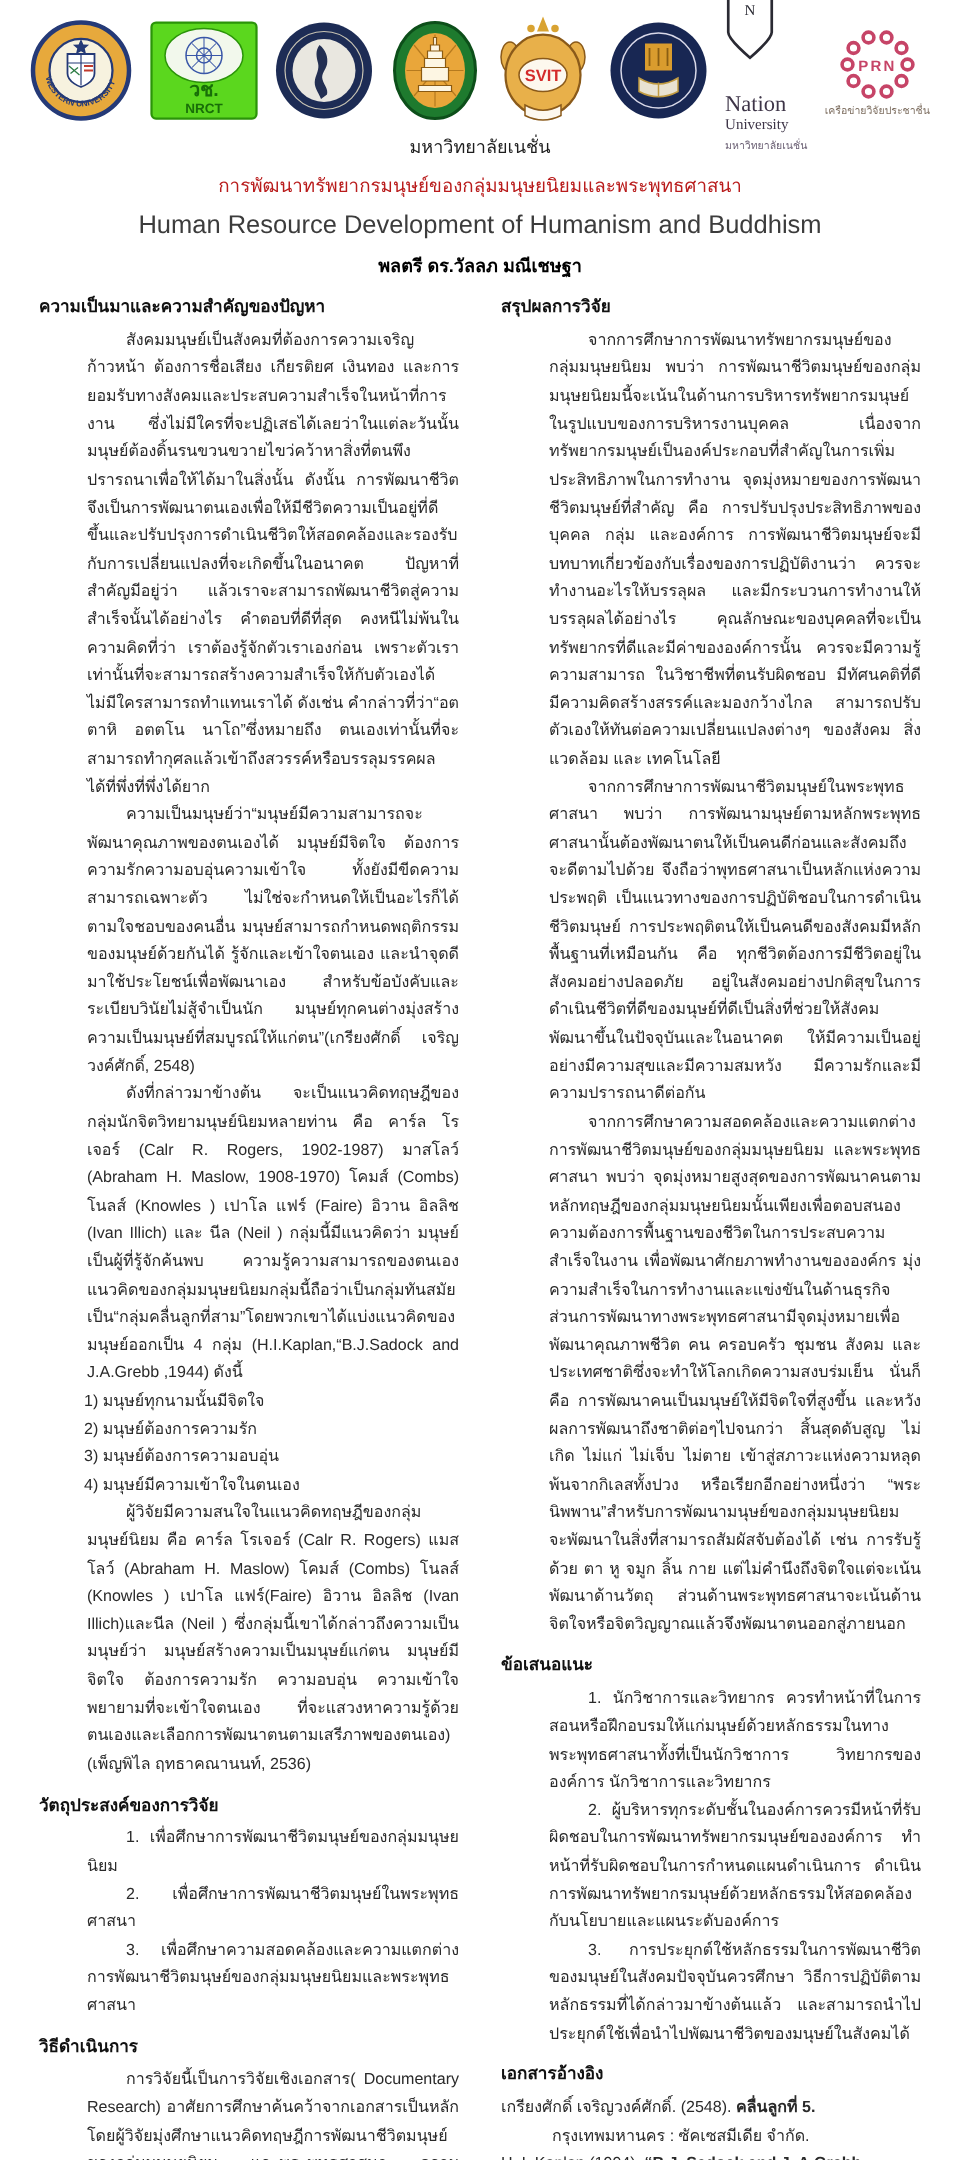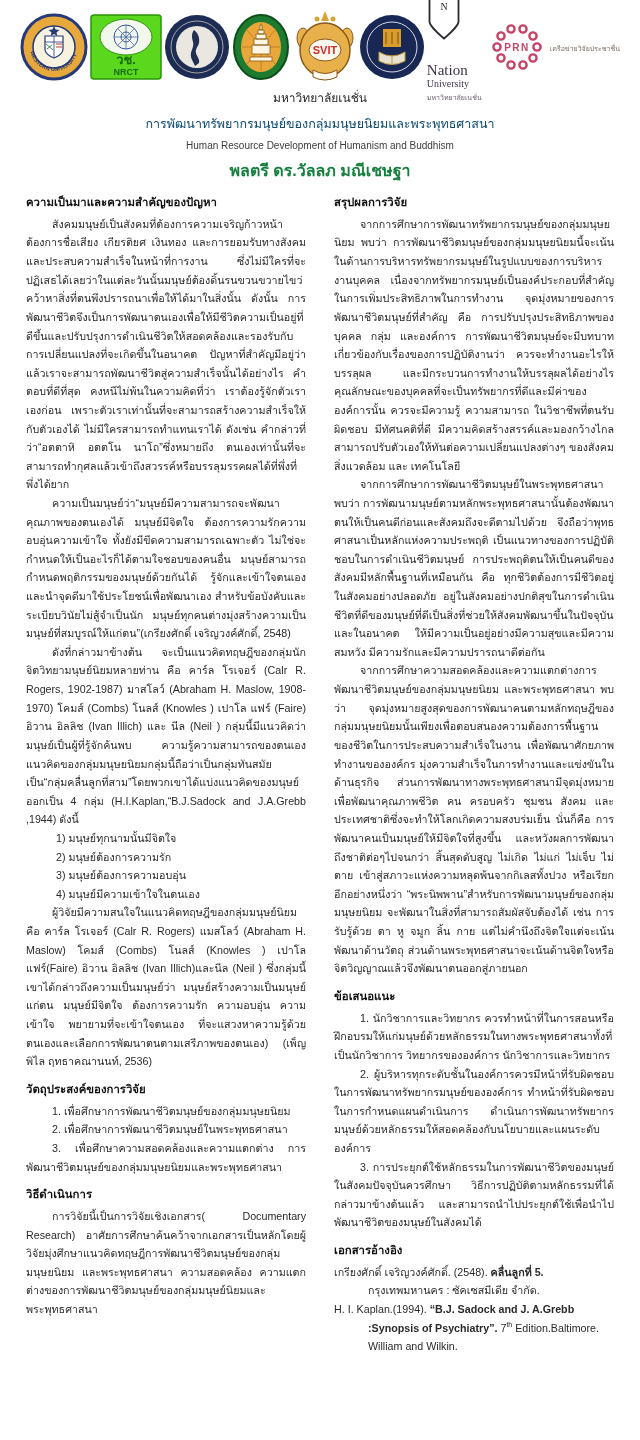--- a/index.html
+++ b/index.html
@@ -13,35 +13,35 @@
 
   
   .logos { display:flex; align-items:center; justify-content:space-between; height:78px; margin:0 -6px; }
   .logo { flex:0 0 auto; display:flex; flex-direction:column; align-items:center; line-height:1; }
   .nation-wrap { display:flex; align-items:flex-start; gap:4px; }
   .nation-text { font-family:"Liberation Serif","DejaVu Serif",serif; color:#3E3548; padding-top:4px;margin-top:14px; }
   .nation-l1 { font-size:15px; }
   .nation-l2 { font-size:10px; margin-top:1px; }
   .nation-l3 { font-size:7px; color:#6a5f73; margin-top:5px; font-family:"Liberation Sans",sans-serif; }
   .prn-caption { font-size:7px; color:#7d6e60; margin-top:2px; }
-  .prn-wrap { display:flex; flex-direction:row; align-items:center; }
+  .prn-wrap { display:flex; flex-direction:column; align-items:center; }
 
   
   .center-block { text-align:center; }
   .uni-line  { font-size:12px;   color:#1e1e1e; margin-top:2px; }
-  .title-th  { font-size:12.5px; color:#0c4a6e; margin-top:7px; }
-  .title-en  { font-size:10px; color:#3c3c3c; margin-top:6px; }
-  .author    { font-size:16px;   color:#15803d; font-weight:bold; margin-top:7px;text-align:center; }
+  .title-th  { font-size:12.5px; color:#b91c1c; margin-top:7px; }
+  .title-en  { font-size:17px; color:#3c3c3c; margin-top:6px; }
+  .author    { font-size:12px;   color:#000000; font-weight:bold; margin-top:7px;text-align:center; }
 
   
   .columns { display:flex; gap:28px; margin-top:10px; }
   .col { flex:1 1 0; min-width:0; font-size:10.7px; line-height:1.74; text-align:justify; color:#2a2a2a; }
   .sec { font-size:11.4px; font-weight:bold; color:#111; text-align:left; margin:9px 0 2px; }
   .sec.first { margin-top:0; }
-  p.para { text-indent:26px; }
+  p.para { text-indent:26px;margin-left:32px; }
   p.listline { text-indent:30px; text-align:left; }
   .reflist p { padding-left:34px; text-indent:-34px; text-align:left; }
   .reflist b { font-weight:bold; }
   sup { font-size:7px; }
 </style>
 </head>
 <body>
 
 <div class="page">
 

